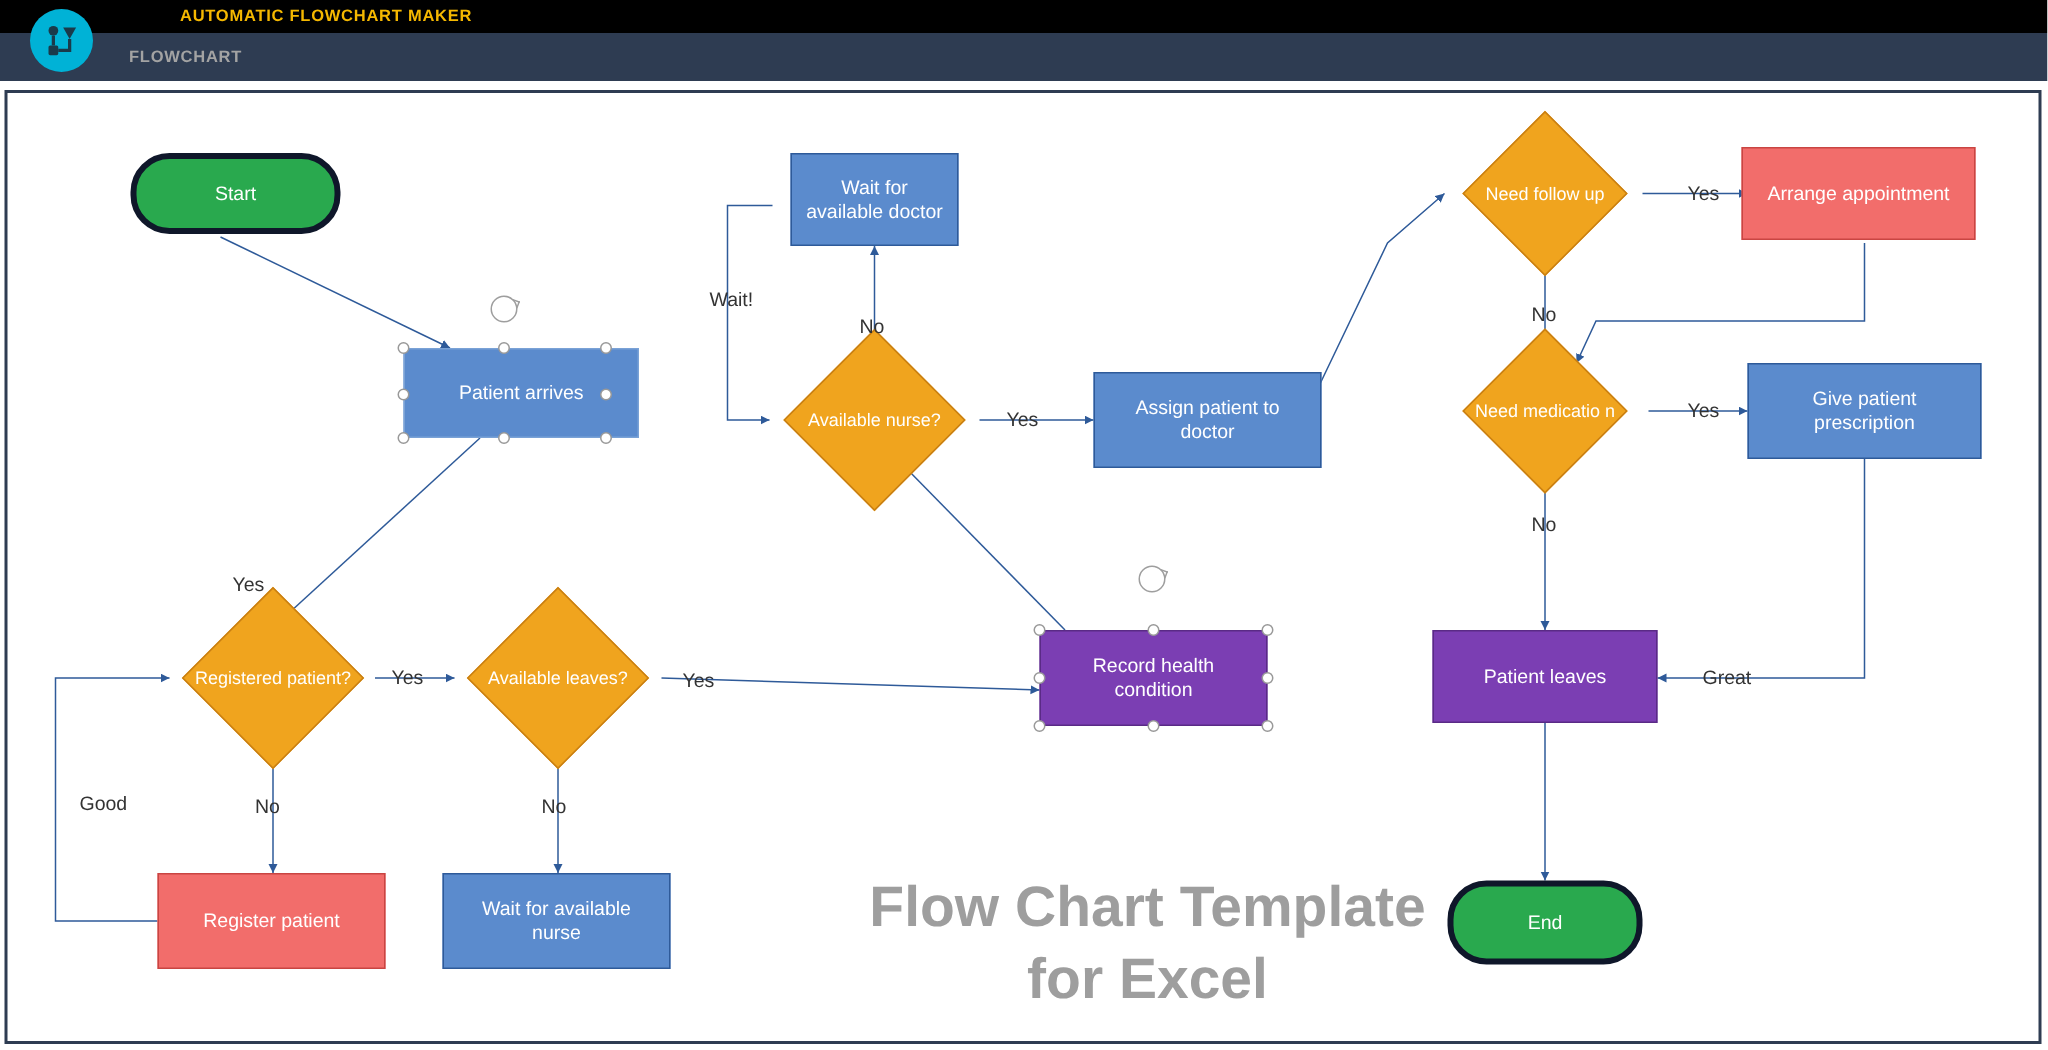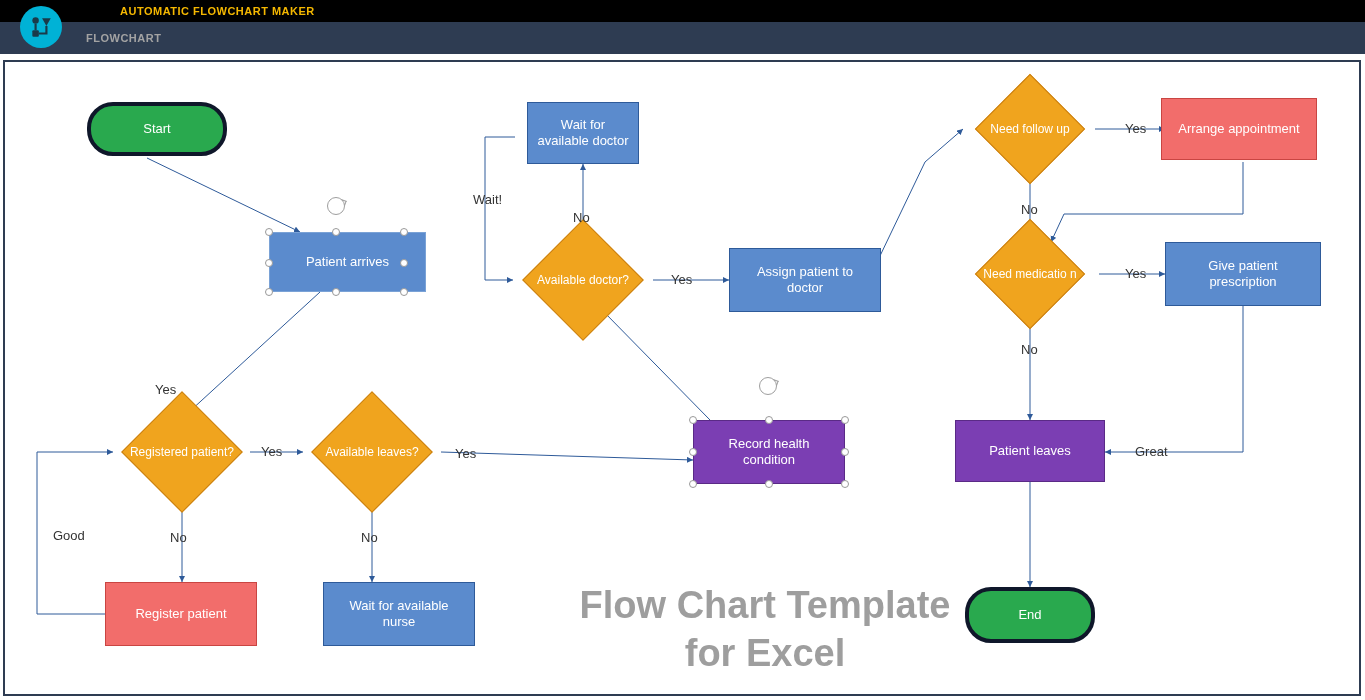--- a/index.html
+++ b/index.html
@@ -100,39 +100,39 @@
   <div class="diamond" style="left:134px; top:347px; width:86px; height:86px;"></div>
   <div class="diamond-label" style="left:118px; top:365px; width:118px; height:50px;">Registered patient?</div>
 
   <div class="shape action" style="left:100px; top:520px; width:152px; height:64px;">
       <span>Register patient</span>
     </div>
 
   <div class="diamond" style="left:324px; top:347px; width:86px; height:86px;"></div>
   <div class="diamond-label" style="left:308px; top:365px; width:118px; height:50px;">Available leaves?</div>
 
-  <div class="shape process" style="left:290px; top:520px; width:152px; height:64px;margin-left:28px;">
+  <div class="shape process" style="left:290px; top:520px; width:152px; height:64px;">
       <span>Wait for available nurse</span>
     </div>
 
   <div class="shape milestone" style="left:688px; top:358px; width:152px; height:64px;">
       <span>Record health condition</span>
     </div>
   <div class="sel-rotate" style="left:754px; top:315px;"></div>
   <div class="sel-handle" style="left:684px; top:354px;"></div>
   <div class="sel-handle" style="left:760px; top:354px;"></div>
   <div class="sel-handle" style="left:836px; top:354px;"></div>
   <div class="sel-handle" style="left:684px; top:386px;"></div>
   <div class="sel-handle" style="left:836px; top:386px;"></div>
   <div class="sel-handle" style="left:684px; top:418px;"></div>
   <div class="sel-handle" style="left:760px; top:418px;"></div>
   <div class="sel-handle" style="left:836px; top:418px;"></div>
 
   <div class="diamond" style="left:535px; top:175px; width:86px; height:86px;"></div>
-  <div class="diamond-label" style="left:519px; top:193px; width:118px; height:50px;">Available doctor?</div>
+  <div class="diamond-label" style="left:519px; top:193px; width:118px; height:50px;">Available nurse?</div>
 
   <div class="shape process" style="left:510px; top:40px; width:112px; height:62px;margin-left:12px;">
       <span>Wait for available doctor</span>
     </div>
 
   <div class="shape process" style="left:724px; top:186px; width:152px; height:64px;">
       <span>Assign patient to doctor</span>
     </div>
 
   <div class="diamond" style="left:986px; top:28px; width:78px; height:78px;"></div>

